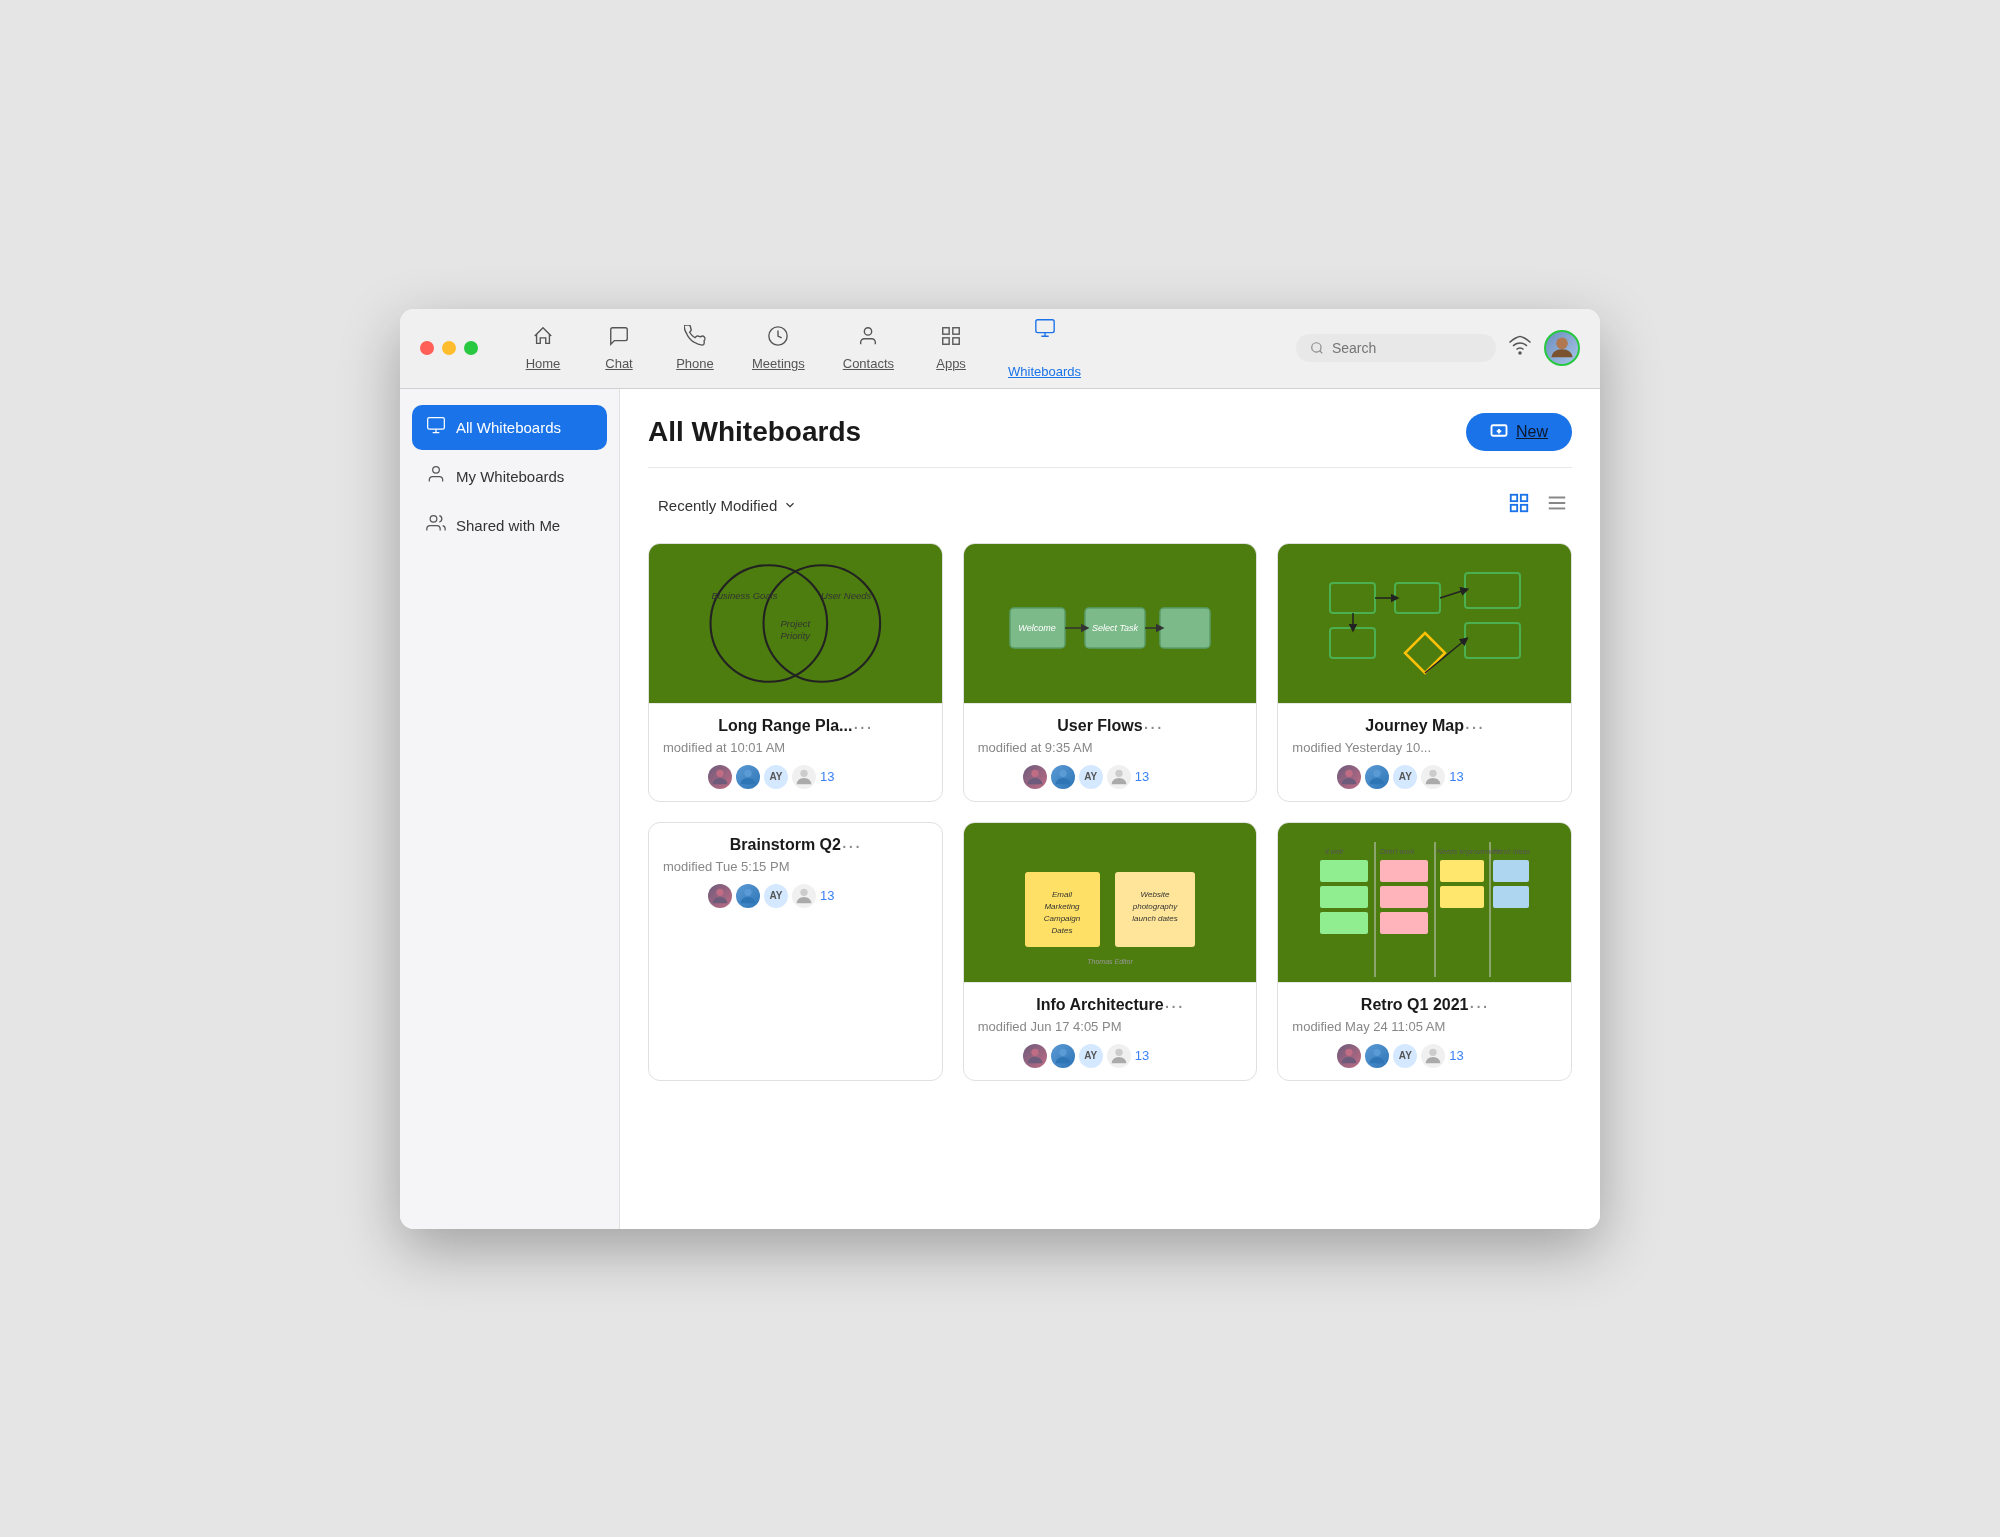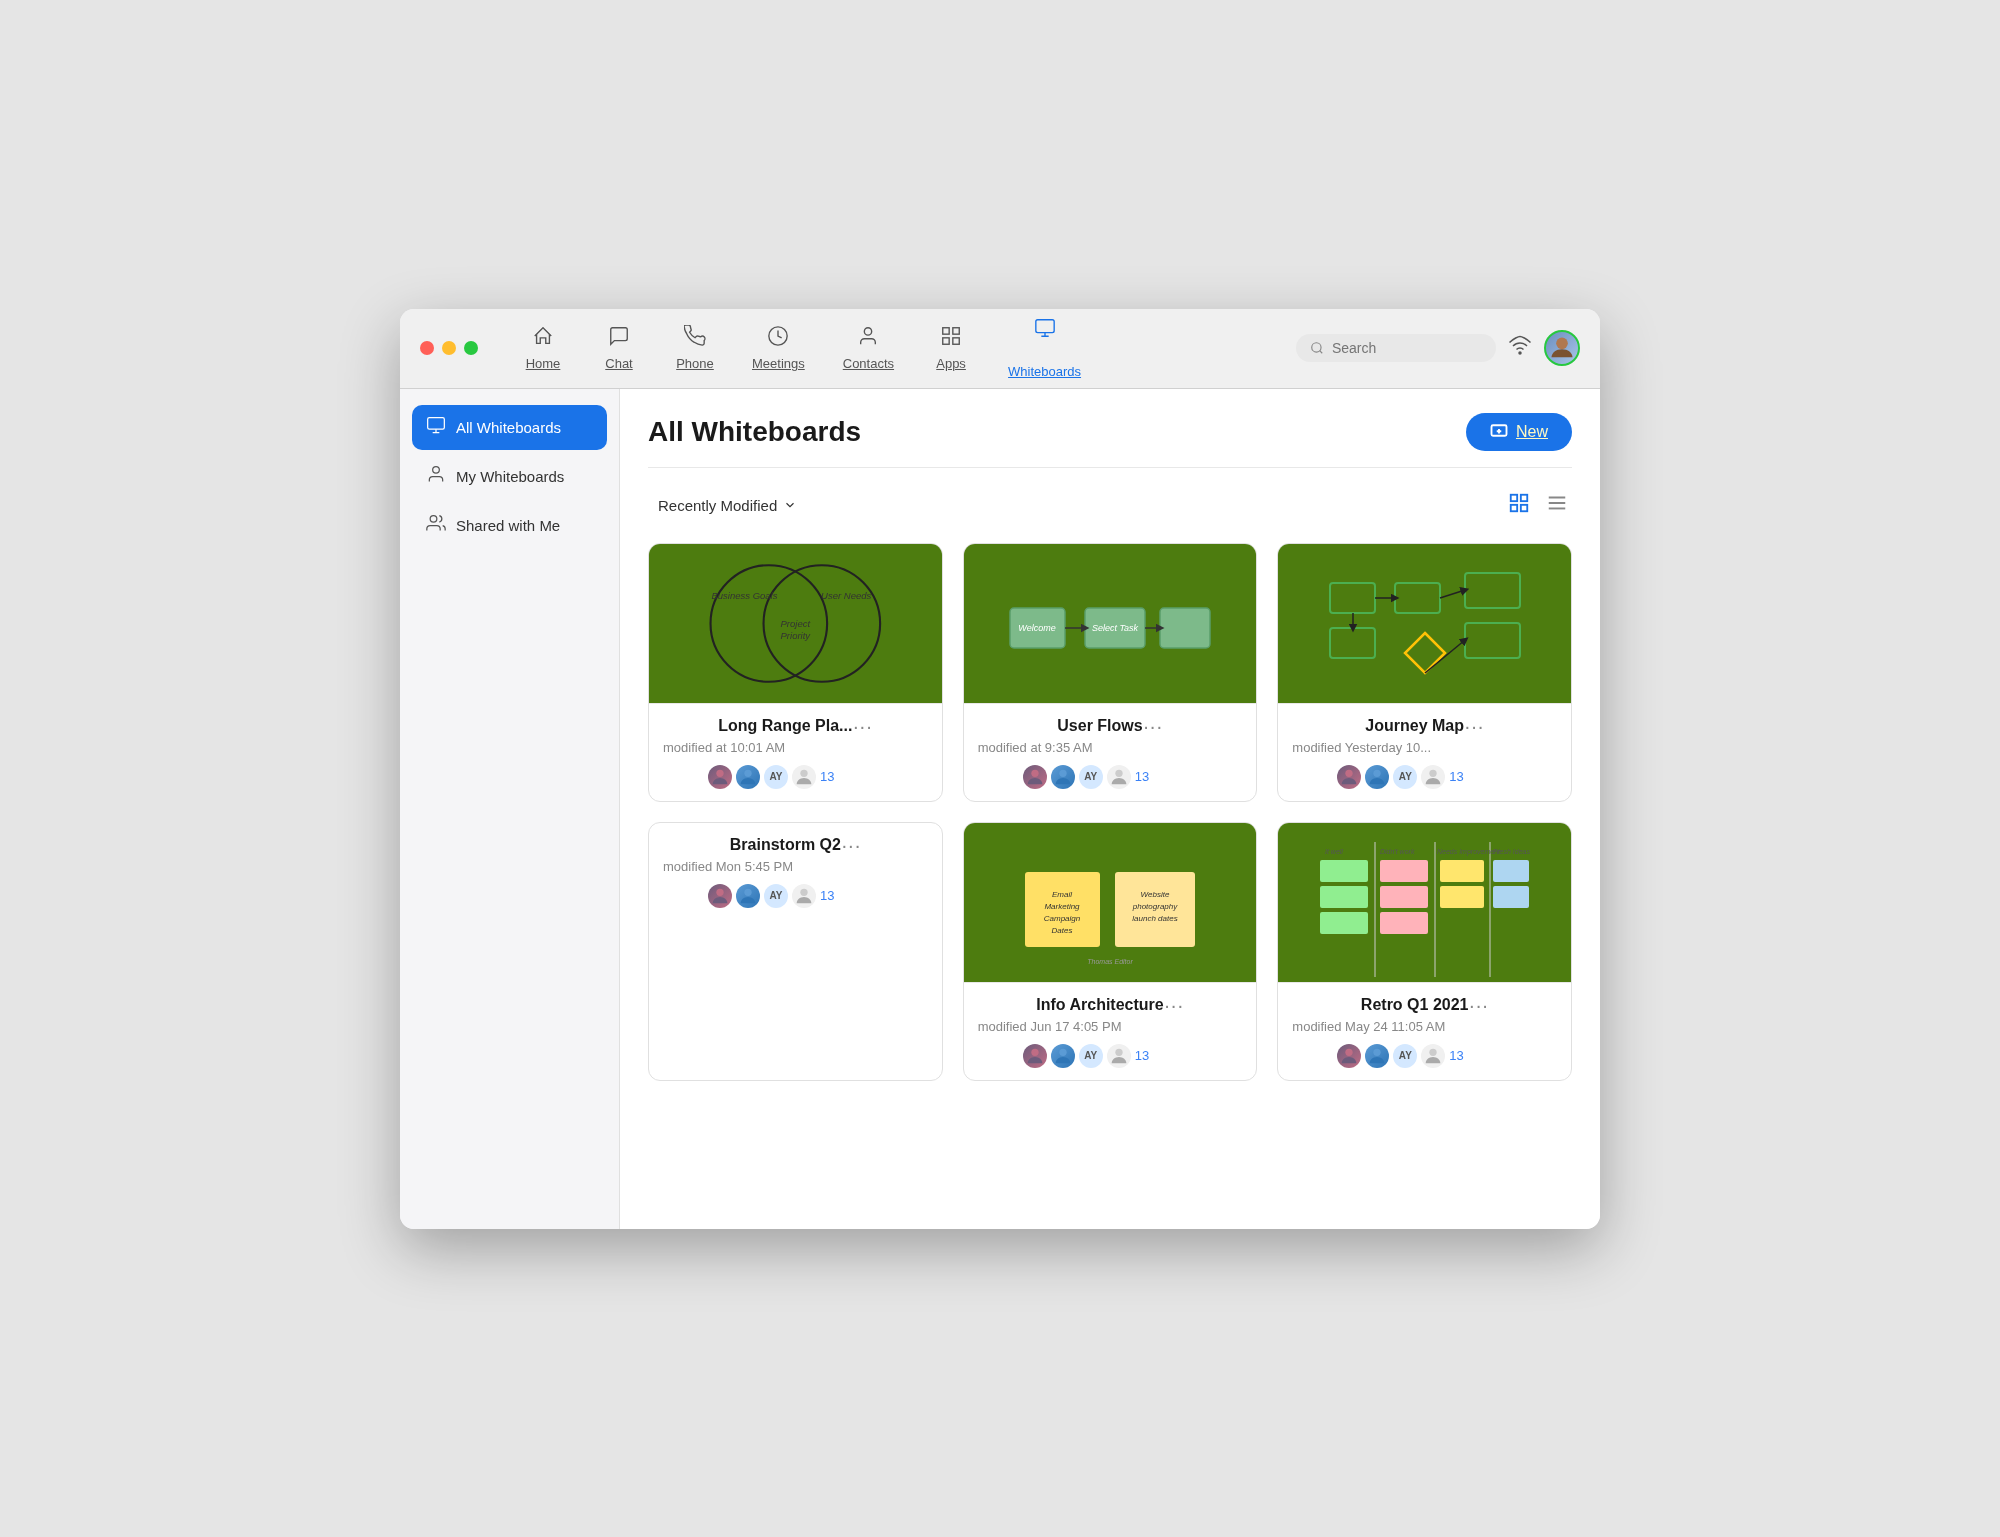--- a/index.html
+++ b/index.html
@@ -157,21 +157,21 @@
     .content-title {
       font-size: 28px;
       font-weight: 600;
       color: #1a1a1a;
     }
     .new-btn {
       display: flex;
       align-items: center;
       gap: 8px;
       background: #1a73e8;
-      color: #fef9c3;
+      color: #0f172a;
       border: none;
       border-radius: 22px;
       padding: 10px 24px;
       font-size: 16px;
       font-weight: 500;
       cursor: pointer;
       text-decoration: underline;
     }
     .filter-row {
       display: flex;
@@ -610,21 +610,21 @@
             </div>
           </div>
         </div>
 
         <div class="whiteboard-card">
           <div class="card-info">
             <div class="card-title-row">
               <span class="card-title">Brainstorm Q2</span>
               <span class="card-dots">···</span>
             </div>
-            <div class="card-modified">modified Mon 5:45 PM</div>
+            <div class="card-modified">modified Tue 5:15 PM</div>
             <div class="card-avatars">
               <div class="mini-avatar dark-person">
                 <svg width="22" height="22" viewBox="0 0 24 24">
                     <circle cx="12" cy="8" r="4" fill="#c06c84"></circle>
                     <path d="M4 20c0-4 3.6-7 8-7s8 3 8 7" fill="#6c5b7b"></path>
                   </svg>
               </div>
               <div class="mini-avatar blue-person">
                 <svg width="22" height="22" viewBox="0 0 24 24">
                     <circle cx="12" cy="8" r="4" fill="#5b9bd5"></circle>

